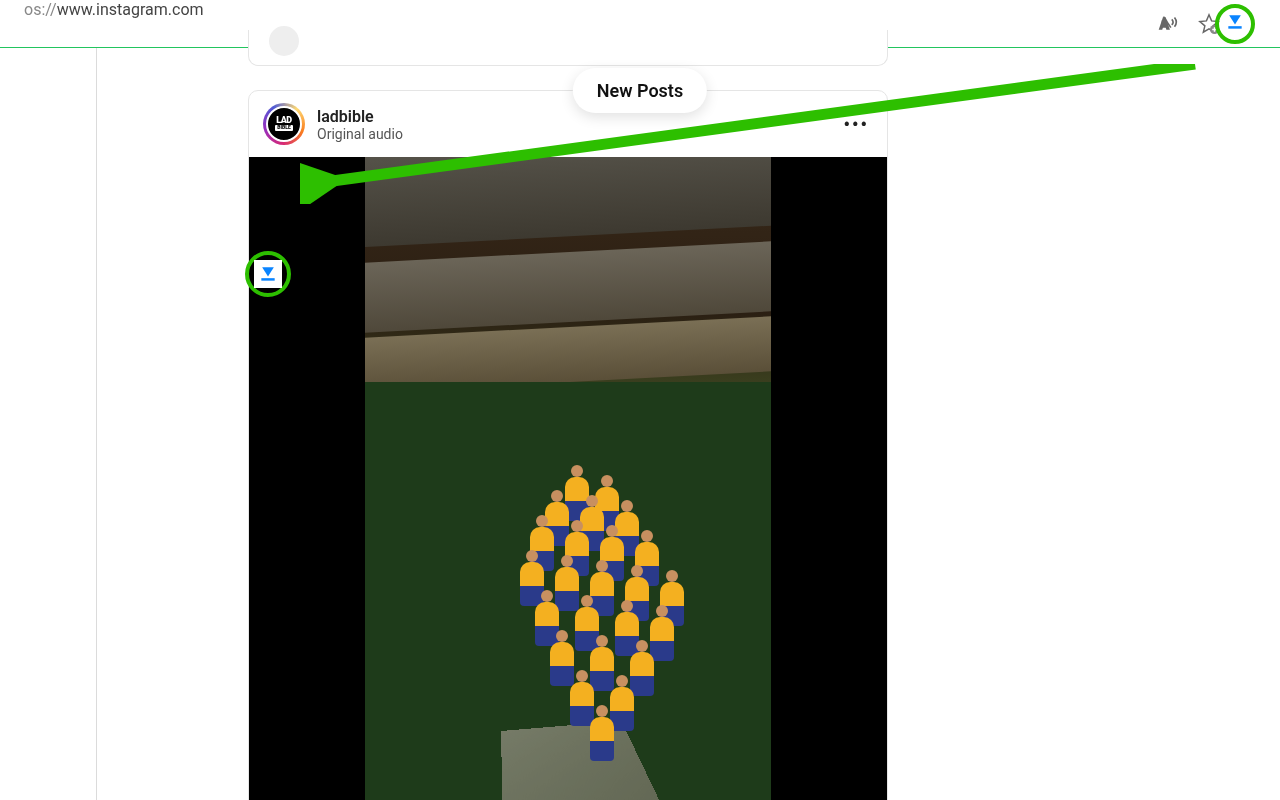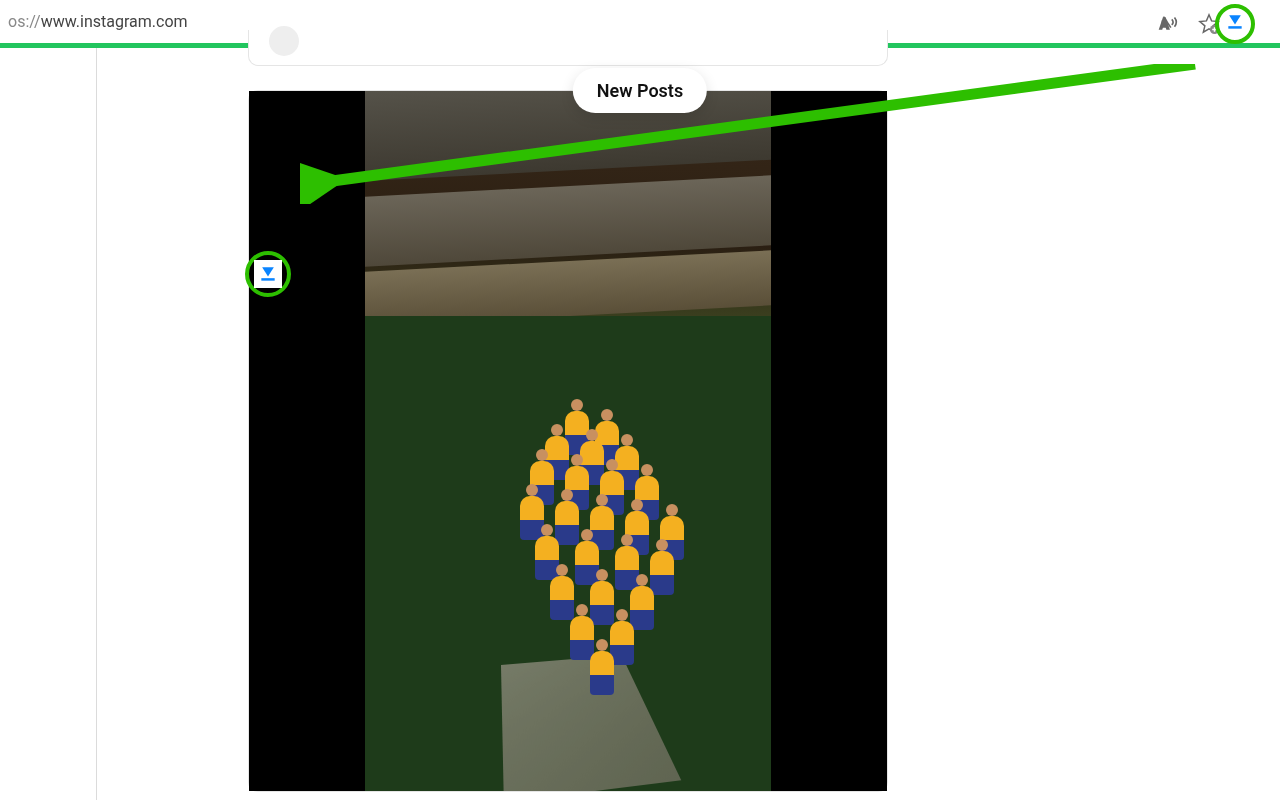--- a/index.html
+++ b/index.html
@@ -9,24 +9,24 @@
       width: 1280px;
       height: 800px;
       overflow: hidden;
       position: relative;
     }
     
     
     .browser-bar {
       height: 48px;
       background: #fff;
-      border-bottom: 5px solid #22c55e;
-      display: flex;
-      align-items: center;
-      padding: 0 0;
+      border-bottom: 1px solid #22c55e;
+      display: flex;
+      align-items: flex-start;
+      padding: 0 16px;
       position: relative;
     }
     .url-text {
       font-size: 16px;
       color: #444;
       padding-left: 8px;
     }
     .url-text .scheme { color: #888; }
     .browser-actions {
       position: absolute;
@@ -308,20 +308,33 @@
 
     <div class="ext-circle-media">
       <div class="dl-box">
         <svg width="20" height="20" viewBox="0 0 24 24">
           <path d="M5 4 L19 4 L12 15 Z" fill="#0a84ff"></path>
           <rect x="4" y="17" width="16" height="3" fill="#0a84ff"></rect>
         </svg>
       </div>
     </div>
 
+    <div class="post-header">
+      <div class="avatar-ring">
+        <div class="avatar-inner">
+          <span class="avatar-lad">LAD</span>
+          <span class="avatar-bible">BIBLE</span>
+        </div>
+      </div>
+      <div class="post-user">
+        <span class="username">ladbible</span>
+        <span class="audio-label">Original audio</span>
+      </div>
+      <div class="more-dots">•••</div>
+    </div>
 
     <div class="post-media">
       <div class="video-placeholder">
         <div class="road1"></div>
         <div class="road2"></div>
         <div class="road3"></div>
         <div class="grass"></div>
         <div class="sidewalk"></div>
         <div class="crowd">
           <div class="person p-yellow" style="top:10px;left:90px;"></div>

